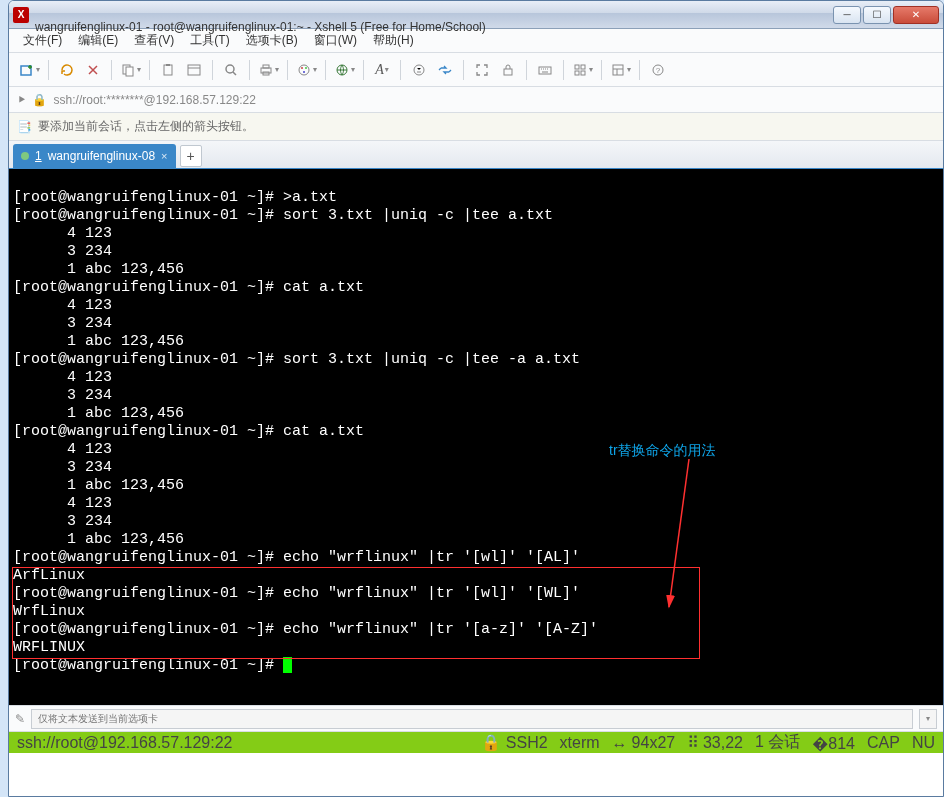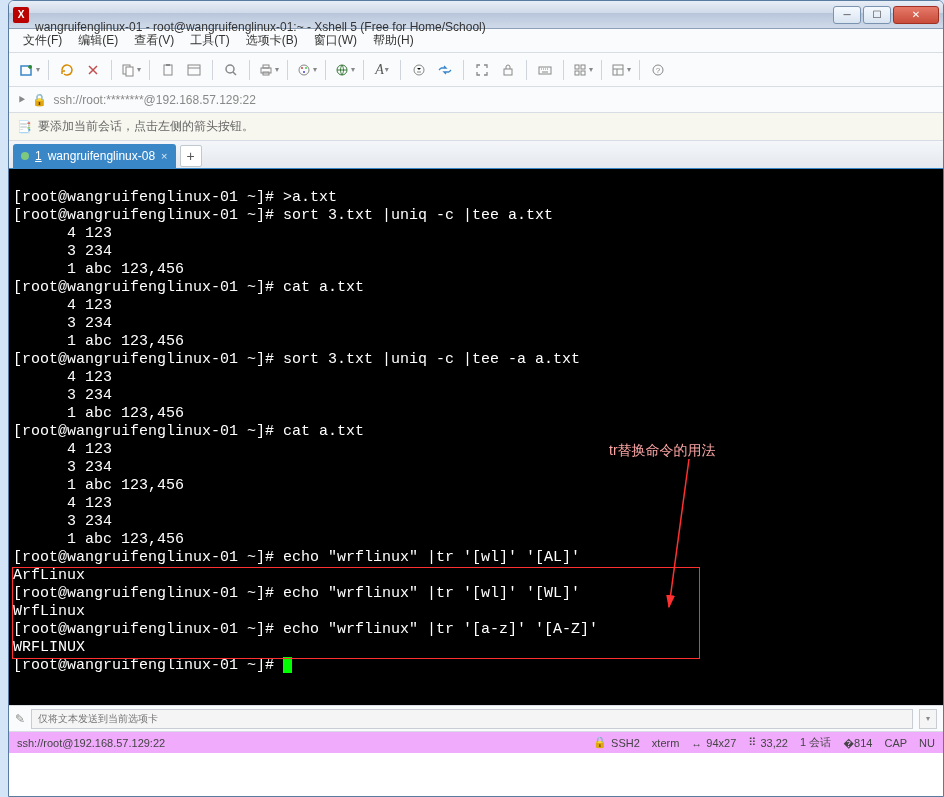--- a/index.html
+++ b/index.html
@@ -22,26 +22,26 @@
 .hintbar { height: 28px; background: #f7f7f0; border-bottom: 1px solid #d8dde3; display:flex; align-items:center; padding: 0 8px; gap:6px; color:#666;}
 .tabbar { height: 28px; background: linear-gradient(to bottom,#f4f6f9,#e4e9ef); display:flex; align-items:flex-end; padding: 0 4px; border-bottom:1px solid #3a87c8;}
 .tab { height: 24px; background: #3a87c8; color:#fff; border-radius: 3px 3px 0 0; display:flex; align-items:center; padding: 0 8px; gap:6px; font-size:12px; cursor:pointer;}
 .tab .dot { width:8px;height:8px;background:#7fc97f;border-radius:50%;}
 .tab .tab-label { text-decoration: underline; }
 .tab .close-x { font-size:11px; cursor:pointer; opacity:0.8;}
 .tab-add { width:22px; height:22px; background:#fff; border:1px solid #c0c8d0; margin-left:4px; margin-bottom:1px; display:flex;align-items:center;justify-content:center; cursor:pointer; font-size:14px; color:#555; border-radius:2px;}
 .terminal { background:#000; color:#fff; font-family: Consolas, "Courier New", monospace; font-size: 15px; line-height: 18px; padding: 20px 4px; height: 536px; overflow:hidden; white-space: pre; position:relative;}
 .cursor { display:inline-block; width:9px; height:16px; background:#00ff00; vertical-align:middle;}
 .redbox { position:absolute; border:1px solid #ff3030; pointer-events:none; }
-.annot { position:absolute; color:#fca5a5; font-family:"Microsoft YaHei",sans-serif; font-size:14px; }
+.annot { position:absolute; color:#0ea5e9; font-family:"Microsoft YaHei",sans-serif; font-size:14px; }
 .arrow-svg { position:absolute; pointer-events:none; }
 .inputbar { height: 26px; background: #fafbfc; border-top:1px solid #d8dde3; display:flex; align-items:center; padding:0 6px; gap:6px;}
 .inputbar input { flex:1; height:20px; border:1px solid #c8cdd3; background:#f5f5f5; padding:0 6px; font-size:10px; color:#888;}
 .inputbar .dd { width:18px;height:20px;border:1px solid #c8cdd3;background:#f5f5f5;display:flex;align-items:center;justify-content:center;font-size:8px;color:#888;cursor:pointer;}
-.statusbar { height: 22px; background: #f0abfc; border-top:1px solid #d8dde3; display:flex; align-items:center; padding:0 8px; font-size:11px; color:#444; gap:12px;}
+.statusbar { height: 22px; background: #84cc16; border-top:1px solid #d8dde3; display:flex; align-items:center; padding:0 8px; font-size:16px; color:#444; gap:12px;}
 .statusbar .spacer { flex:1; }
 .statusbar .sitem { display:flex; align-items:center; gap:4px; }
 svg.ico { width:16px; height:16px; }
 </style>
 </head>
 <body>
 
 <div class="window">
 
   <div class="titlebar">

